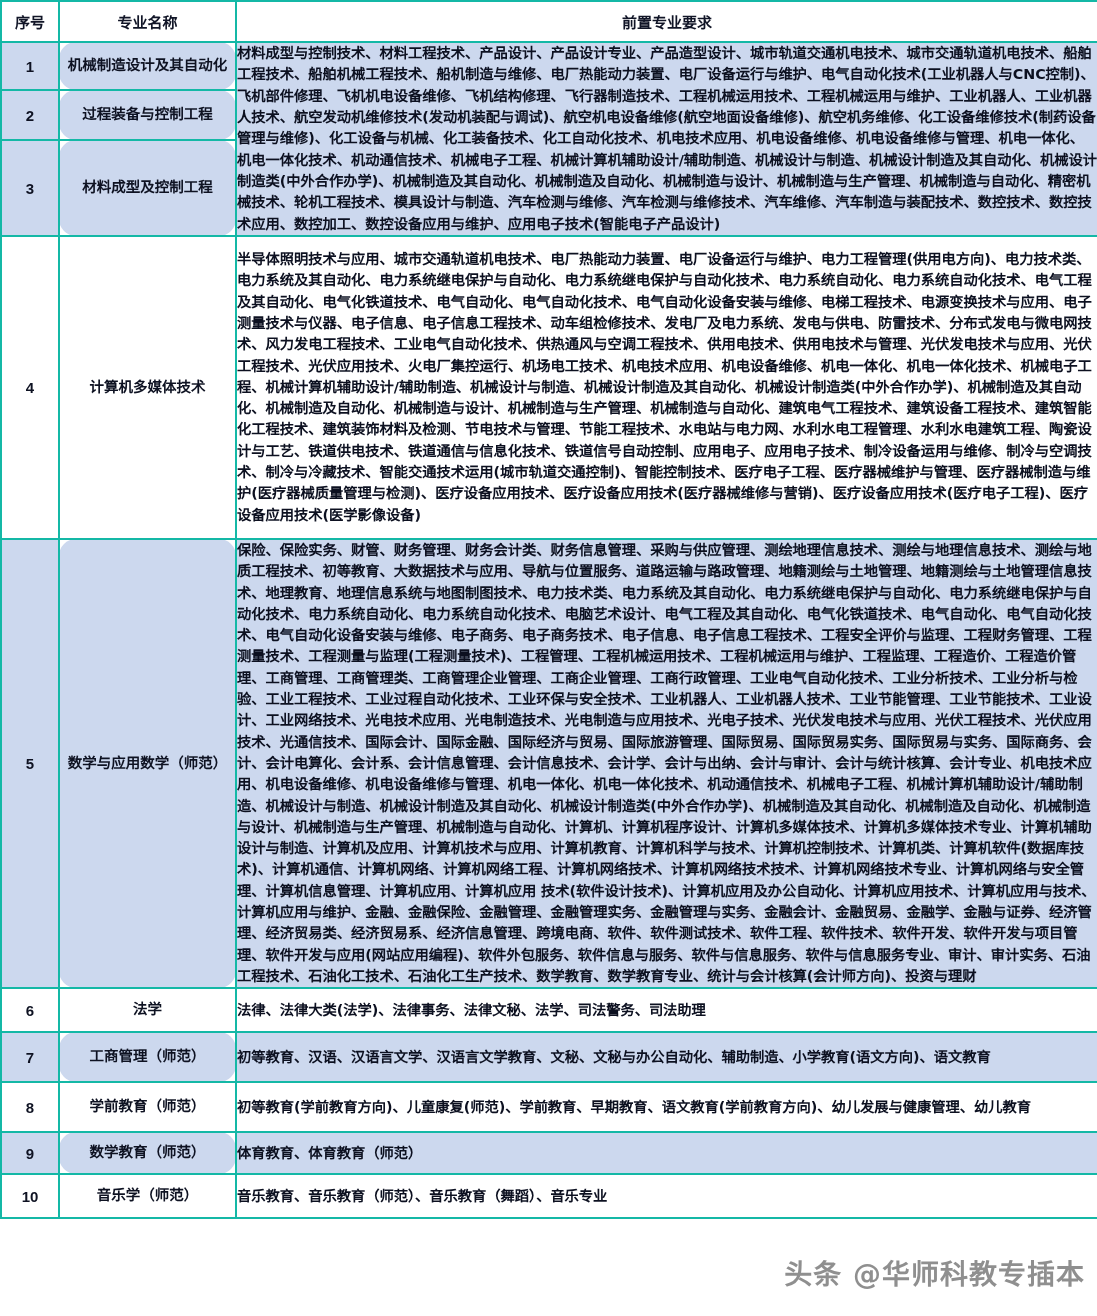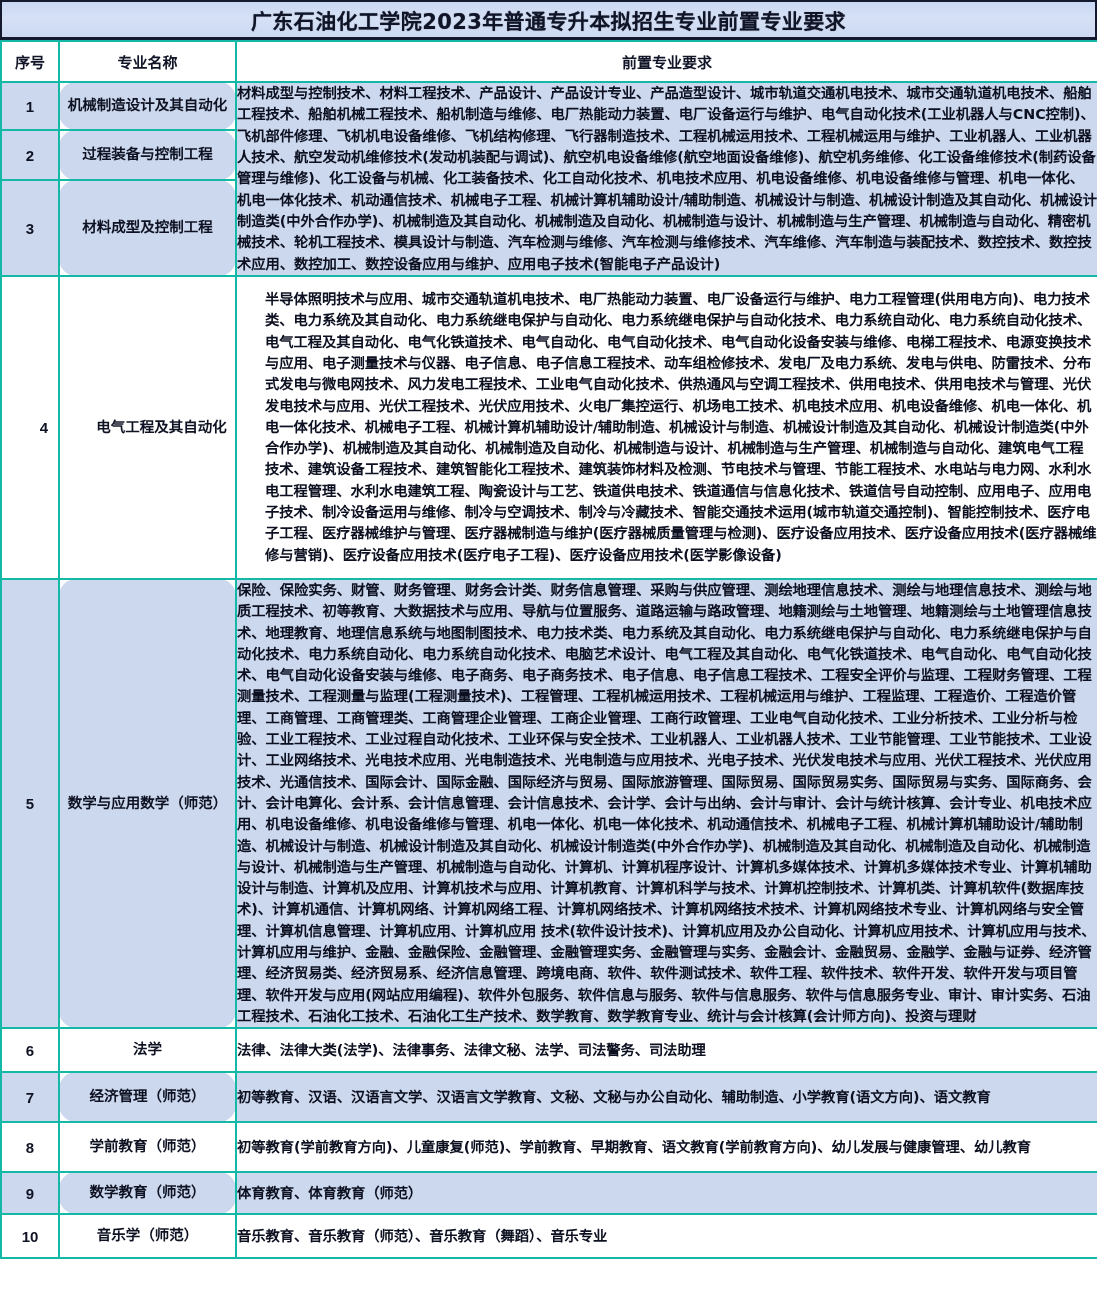--- a/index.html
+++ b/index.html
@@ -104,21 +104,21 @@
     word-break: break-all;
   }
 
   tr.tint td { background: #ccd8ee; }
   tr.plain td { background: #ffffff; }
 
   
   tr.r1 td  { height: 48px; }
   tr.r2 td  { height: 50px; }
   tr.r3 td  { height: 96px; }
-  tr.r4 td  { height: 303px; padding-left: 28px; }
+  tr.r4 td  { height: 303px; }
   tr.r5 td  { height: 403px; }
   tr.r6 td  { height: 44px; }
   tr.r7 td  { height: 50px; }
   tr.r8 td  { height: 50px; }
   tr.r9 td  { height: 42px; }
   tr.r10 td { height: 44px; }
 
   
   td.span3 { vertical-align: top; }
   td.tall  { vertical-align: top; }
@@ -135,23 +135,20 @@
     white-space: nowrap;
     pointer-events: none;
     letter-spacing: 1px;
   }
 </style>
 </head>
 <body>
 
 <div class="sheet">
 
-  <div class="title-band">
-    <div class="title-text">广东石油化工学院2023年普通专升本拟招生专业前置专业要求</div>
-  </div>
 
   <table class="grid">
     <colgroup>
       <col class="c-no">
       <col class="c-major">
       <col class="c-req">
     </colgroup>
     <tbody>
       <tr class="hdr">
         <td>序号</td>
@@ -170,39 +167,39 @@
         <td class="major">过程装备与控制工程</td>
       </tr>
 
       <tr class="tint r3">
         <td class="no">3</td>
         <td class="major">材料成型及控制工程</td>
       </tr>
 
       <tr class="plain r4">
         <td class="no">4</td>
-        <td class="major">电气工程及其自动化</td>
+        <td class="major">计算机多媒体技术</td>
         <td class="req tall">半导体照明技术与应用、城市交通轨道机电技术、电厂热能动力装置、电厂设备运行与维护、电力工程管理(供用电方向)、电力技术类、电力系统及其自动化、电力系统继电保护与自动化、电力系统继电保护与自动化技术、电力系统自动化、电力系统自动化技术、电气工程及其自动化、电气化铁道技术、电气自动化、电气自动化技术、电气自动化设备安装与维修、电梯工程技术、电源变换技术与应用、电子测量技术与仪器、电子信息、电子信息工程技术、动车组检修技术、发电厂及电力系统、发电与供电、防雷技术、分布式发电与微电网技术、风力发电工程技术、工业电气自动化技术、供热通风与空调工程技术、供用电技术、供用电技术与管理、光伏发电技术与应用、光伏工程技术、光伏应用技术、火电厂集控运行、机场电工技术、机电技术应用、机电设备维修、机电一体化、机电一体化技术、机械电子工程、机械计算机辅助设计/辅助制造、机械设计与制造、机械设计制造及其自动化、机械设计制造类(中外合作办学)、机械制造及其自动化、机械制造及自动化、机械制造与设计、机械制造与生产管理、机械制造与自动化、建筑电气工程技术、建筑设备工程技术、建筑智能化工程技术、建筑装饰材料及检测、节电技术与管理、节能工程技术、水电站与电力网、水利水电工程管理、水利水电建筑工程、陶瓷设计与工艺、铁道供电技术、铁道通信与信息化技术、铁道信号自动控制、应用电子、应用电子技术、制冷设备运用与维修、制冷与空调技术、制冷与冷藏技术、智能交通技术运用(城市轨道交通控制)、智能控制技术、医疗电子工程、医疗器械维护与管理、医疗器械制造与维护(医疗器械质量管理与检测)、医疗设备应用技术、医疗设备应用技术(医疗器械维修与营销)、医疗设备应用技术(医疗电子工程)、医疗设备应用技术(医学影像设备)</td>
       </tr>
 
       <tr class="tint r5">
         <td class="no">5</td>
         <td class="major">数学与应用数学（师范）</td>
         <td class="req tall">保险、保险实务、财管、财务管理、财务会计类、财务信息管理、采购与供应管理、测绘地理信息技术、测绘与地理信息技术、测绘与地质工程技术、初等教育、大数据技术与应用、导航与位置服务、道路运输与路政管理、地籍测绘与土地管理、地籍测绘与土地管理信息技术、地理教育、地理信息系统与地图制图技术、电力技术类、电力系统及其自动化、电力系统继电保护与自动化、电力系统继电保护与自动化技术、电力系统自动化、电力系统自动化技术、电脑艺术设计、电气工程及其自动化、电气化铁道技术、电气自动化、电气自动化技术、电气自动化设备安装与维修、电子商务、电子商务技术、电子信息、电子信息工程技术、工程安全评价与监理、工程财务管理、工程测量技术、工程测量与监理(工程测量技术)、工程管理、工程机械运用技术、工程机械运用与维护、工程监理、工程造价、工程造价管理、工商管理、工商管理类、工商管理企业管理、工商企业管理、工商行政管理、工业电气自动化技术、工业分析技术、工业分析与检验、工业工程技术、工业过程自动化技术、工业环保与安全技术、工业机器人、工业机器人技术、工业节能管理、工业节能技术、工业设计、工业网络技术、光电技术应用、光电制造技术、光电制造与应用技术、光电子技术、光伏发电技术与应用、光伏工程技术、光伏应用技术、光通信技术、国际会计、国际金融、国际经济与贸易、国际旅游管理、国际贸易、国际贸易实务、国际贸易与实务、国际商务、会计、会计电算化、会计系、会计信息管理、会计信息技术、会计学、会计与出纳、会计与审计、会计与统计核算、会计专业、机电技术应用、机电设备维修、机电设备维修与管理、机电一体化、机电一体化技术、机动通信技术、机械电子工程、机械计算机辅助设计/辅助制造、机械设计与制造、机械设计制造及其自动化、机械设计制造类(中外合作办学)、机械制造及其自动化、机械制造及自动化、机械制造与设计、机械制造与生产管理、机械制造与自动化、计算机、计算机程序设计、计算机多媒体技术、计算机多媒体技术专业、计算机辅助设计与制造、计算机及应用、计算机技术与应用、计算机教育、计算机科学与技术、计算机控制技术、计算机类、计算机软件(数据库技术)、计算机通信、计算机网络、计算机网络工程、计算机网络技术、计算机网络技术技术、计算机网络技术专业、计算机网络与安全管理、计算机信息管理、计算机应用、计算机应用 技术(软件设计技术)、计算机应用及办公自动化、计算机应用技术、计算机应用与技术、计算机应用与维护、金融、金融保险、金融管理、金融管理实务、金融管理与实务、金融会计、金融贸易、金融学、金融与证券、经济管理、经济贸易类、经济贸易系、经济信息管理、跨境电商、软件、软件测试技术、软件工程、软件技术、软件开发、软件开发与项目管理、软件开发与应用(网站应用编程)、软件外包服务、软件信息与服务、软件与信息服务、软件与信息服务专业、审计、审计实务、石油工程技术、石油化工技术、石油化工生产技术、数学教育、数学教育专业、统计与会计核算(会计师方向)、投资与理财</td>
       </tr>
 
       <tr class="plain r6">
         <td class="no">6</td>
         <td class="major">法学</td>
         <td class="req">法律、法律大类(法学)、法律事务、法律文秘、法学、司法警务、司法助理</td>
       </tr>
 
       <tr class="tint r7">
         <td class="no">7</td>
-        <td class="major">经济管理（师范）</td>
+        <td class="major">工商管理（师范）</td>
         <td class="req">初等教育、汉语、汉语言文学、汉语言文学教育、文秘、文秘与办公自动化、辅助制造、小学教育(语文方向)、语文教育</td>
       </tr>
 
       <tr class="plain r8">
         <td class="no">8</td>
         <td class="major">学前教育（师范）</td>
         <td class="req">初等教育(学前教育方向)、儿童康复(师范)、学前教育、早期教育、语文教育(学前教育方向)、幼儿发展与健康管理、幼儿教育</td>
       </tr>
 
       <tr class="tint r9">
@@ -212,14 +209,15 @@
       </tr>
 
       <tr class="plain r10">
         <td class="no">10</td>
         <td class="major">音乐学（师范）</td>
         <td class="req">音乐教育、音乐教育（师范）、音乐教育（舞蹈）、音乐专业</td>
       </tr>
     </tbody>
   </table>
 
+  <div class="watermark">头条 @华师科教专插本</div>
 
 </div>
 
 </body></html>

